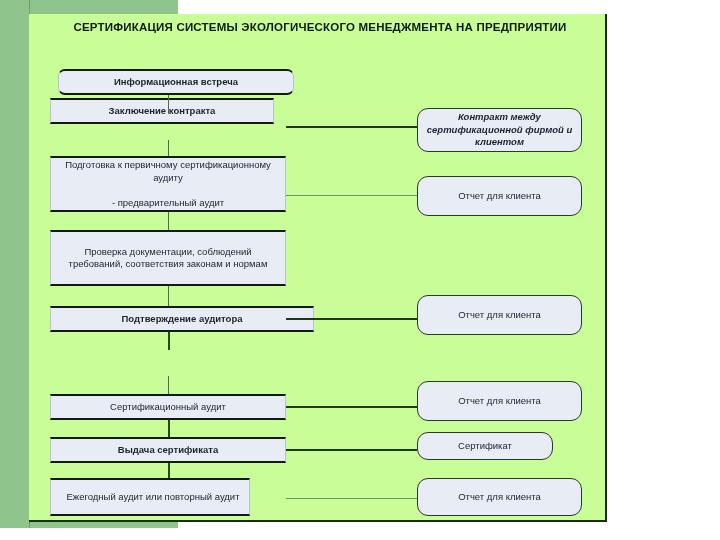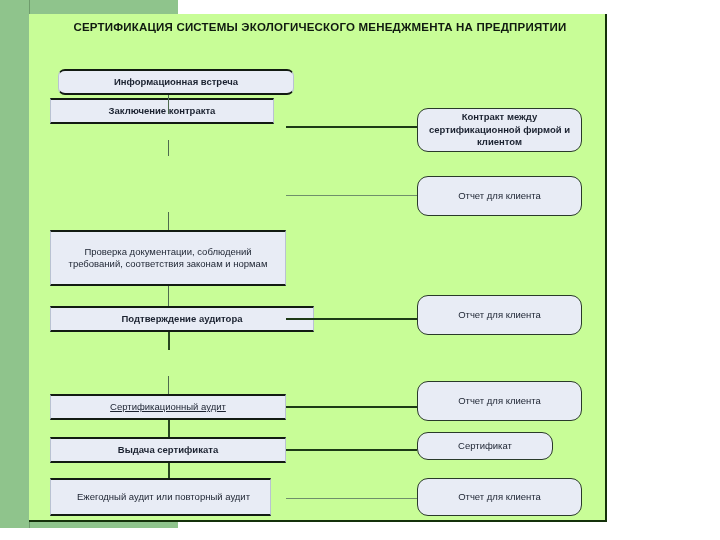--- a/index.html
+++ b/index.html
@@ -88,21 +88,21 @@
     box-sizing: border-box;
     display: flex;
     align-items: center;
     justify-content: center;
     text-align: center;
     font-size: 9.5px;
     color: #1b2230;
     line-height: 12.5px;
     padding: 0 8px;
   }
-  .out-box.bold { font-weight: bold; }
+  .out-box.bold { font-weight: bold; font-style: italic; }
 
   
   .v-conn {
     position: absolute;
     width: 1px;
     background: #4e6b4e;
   }
   .h-conn {
     position: absolute;
     height: 1.5px;
@@ -117,31 +117,34 @@
 <div id="accent-band-edge"></div>
 
 <div id="slide">
 
   <div id="diagram-title">СЕРТИФИКАЦИЯ СИСТЕМЫ ЭКОЛОГИЧЕСКОГО МЕНЕДЖМЕНТА НА ПРЕДПРИЯТИИ</div>
 
   <div class="proc-box bold" style="left:29px; top:55px; width:236px; height:26px;border-radius:7px;">Информационная встреча</div>
 
   <div class="proc-box bold" style="left:21px; top:84px; width:224px; height:26px;text-align:center;">Заключение контракта</div>
 
+  <div class="proc-box" style="left:21px; top:142px; width:236px; height:56px; white-space:pre-line;">Подготовка к первичному сертификационному аудиту
+
+- предварительный аудит</div>
 
   <div class="proc-box" style="left:21px; top:216px; width:236px; height:56px;">Проверка документации, соблюдений требований, соответствия законам и нормам</div>
 
   <div class="proc-box bold" style="left:21px; top:292px; width:264px; height:26px;">Подтверждение аудитора</div>
 
 
-  <div class="proc-box" style="left:21px; top:380px; width:236px; height:26px;text-decoration:underline;">Сертификационный аудит</div>
+  <div class="proc-box" style="left:21px; top:380px; width:236px; height:26px;">Сертификационный аудит</div>
 
   <div class="proc-box bold" style="left:21px; top:423px; width:236px; height:26px;">Выдача сертификата</div>
 
-  <div class="proc-box" style="left:21px; top:464px; width:221px; height:38px;padding-left:12px;">Ежегодный аудит или повторный аудит</div>
+  <div class="proc-box" style="left:21px; top:464px; width:200px; height:38px;padding-left:12px;">Ежегодный аудит или повторный аудит</div>
 
   <div class="out-box bold" style="left:388px; top:94px; width:165px; height:44px;">Контракт между сертификационной фирмой и клиентом</div>
 
   <div class="out-box" style="left:388px; top:162px; width:165px; height:40px;">Отчет для клиента</div>
 
   <div class="out-box" style="left:388px; top:281px; width:165px; height:40px;">Отчет для клиента</div>
 
   <div class="out-box" style="left:388px; top:367px; width:165px; height:40px;">Отчет для клиента</div>
 
   <div class="out-box" style="left:388px; top:418px; width:136px; height:28px;">Сертификат</div>

